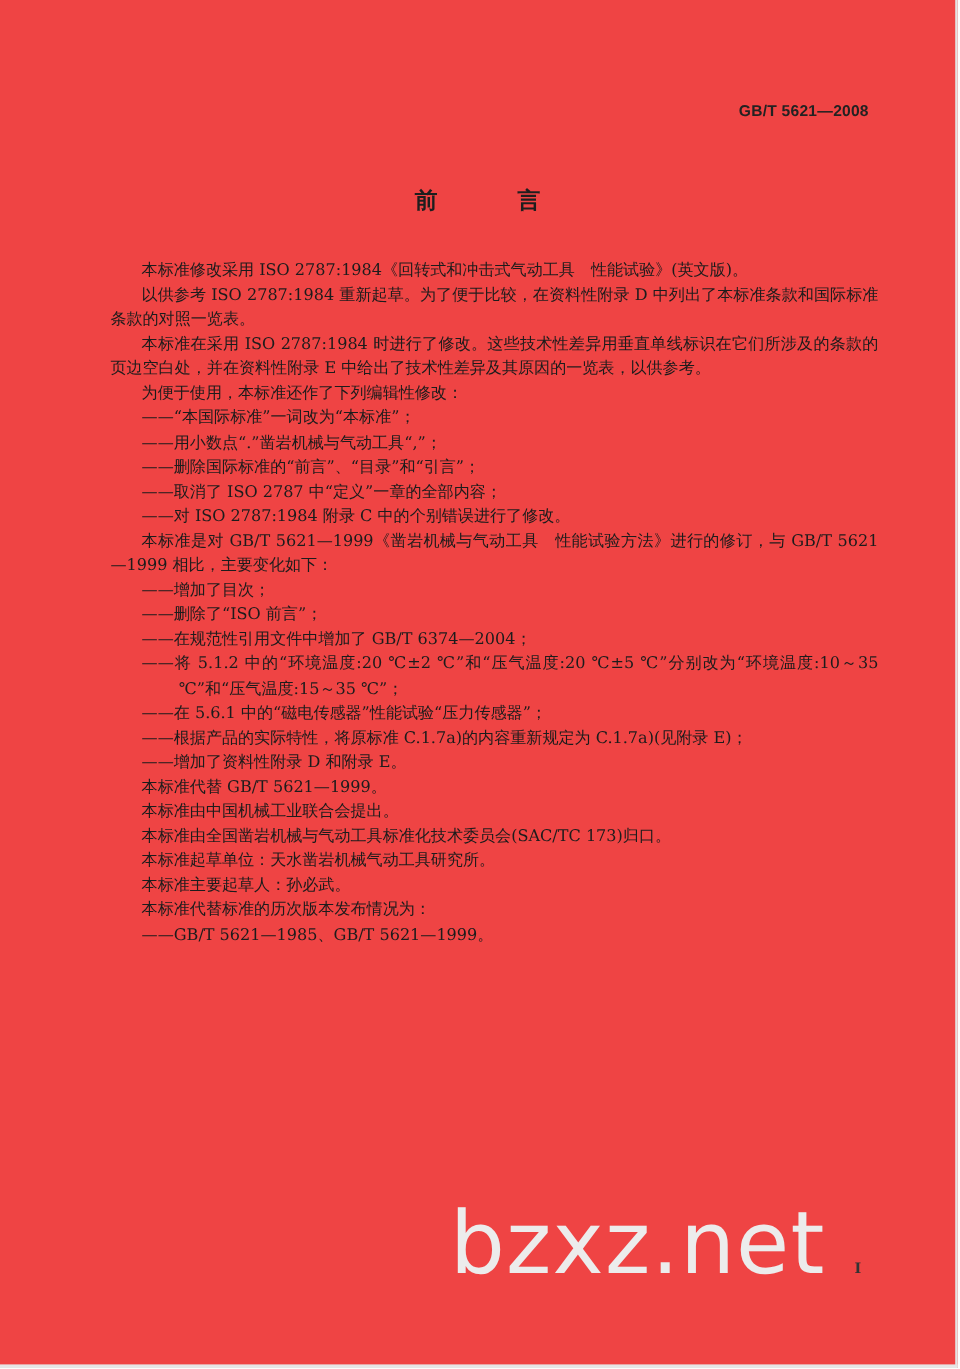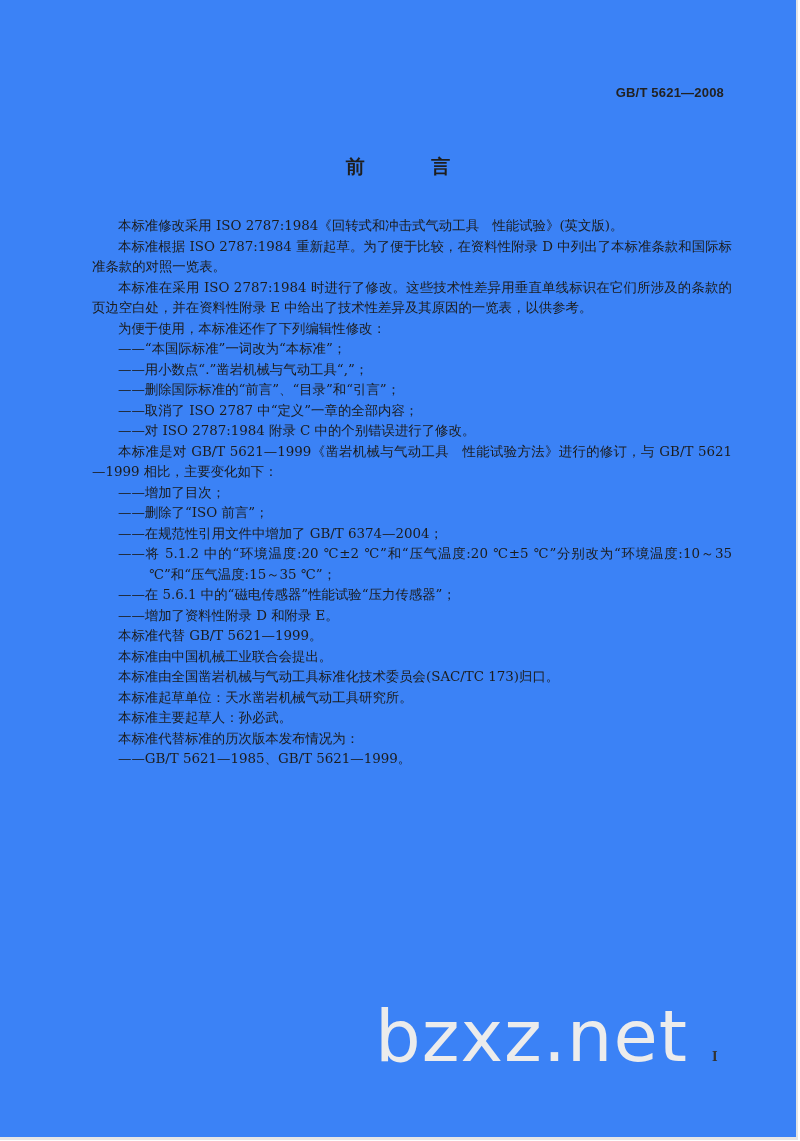--- a/index.html
+++ b/index.html
@@ -14,21 +14,21 @@
       overflow: hidden;
       font-family: "DejaVu Serif", "Liberation Serif", serif;
       color: #1a1a1a;
     }
     .page {
       position: absolute;
       left: 0;
       top: 0;
       width: 796px;
       height: 1137px;
-      background: #3b82f6;
+      background: #ef4444;
       border-right: 2px solid #e4e4e4;
       border-bottom: 3px solid #e6e6e6;
     }
     .doc-code {
       position: absolute;
       right: 72px;
       top: 85px;
       font-family: "Liberation Sans", "DejaVu Sans", sans-serif;
       font-weight: bold;
       font-size: 13px;
@@ -92,34 +92,35 @@
   </style>
 </head>
 <body>
 
 <div class="page">
   <div class="doc-code">GB/T 5621—2008</div>
   <div class="title">前 言</div>
 
   <div class="body-text">
     <p class="p">本标准修改采用 ISO 2787:1984《回转式和冲击式气动工具　性能试验》(英文版)。</p>
-    <p class="p">本标准根据 ISO 2787:1984 重新起草。为了便于比较，在资料性附录 D 中列出了本标准条款和国际标准条款的对照一览表。</p>
+    <p class="p">以供参考 ISO 2787:1984 重新起草。为了便于比较，在资料性附录 D 中列出了本标准条款和国际标准条款的对照一览表。</p>
     <p class="p">本标准在采用 ISO 2787:1984 时进行了修改。这些技术性差异用垂直单线标识在它们所涉及的条款的页边空白处，并在资料性附录 E 中给出了技术性差异及其原因的一览表，以供参考。</p>
     <p class="p">为便于使用，本标准还作了下列编辑性修改：</p>
     <p class="item">——“本国际标准”一词改为“本标准”；</p>
     <p class="item">——用小数点“.”凿岩机械与气动工具“,”；</p>
     <p class="item">——删除国际标准的“前言”、“目录”和“引言”；</p>
     <p class="item">——取消了 ISO 2787 中“定义”一章的全部内容；</p>
     <p class="item">——对 ISO 2787:1984 附录 C 中的个别错误进行了修改。</p>
     <p class="p">本标准是对 GB/T 5621—1999《凿岩机械与气动工具　性能试验方法》进行的修订，与 GB/T 5621—1999 相比，主要变化如下：</p>
     <p class="item">——增加了目次；</p>
     <p class="item">——删除了“ISO 前言”；</p>
     <p class="item">——在规范性引用文件中增加了 GB/T 6374—2004；</p>
     <p class="item">——将 5.1.2 中的“环境温度:20 ℃±2 ℃”和“压气温度:20 ℃±5 ℃”分别改为“环境温度:10～35 ℃”和“压气温度:15～35 ℃”；</p>
     <p class="item">——在 5.6.1 中的“磁电传感器”性能试验“压力传感器”；</p>
+    <p class="item">——根据产品的实际特性，将原标准 C.1.7a)的内容重新规定为 C.1.7a)(见附录 E)；</p>
     <p class="item">——增加了资料性附录 D 和附录 E。</p>
     <p class="p">本标准代替 GB/T 5621—1999。</p>
     <p class="p">本标准由中国机械工业联合会提出。</p>
     <p class="p">本标准由全国凿岩机械与气动工具标准化技术委员会(SAC/TC 173)归口。</p>
     <p class="p">本标准起草单位：天水凿岩机械气动工具研究所。</p>
     <p class="p">本标准主要起草人：孙必武。</p>
     <p class="p">本标准代替标准的历次版本发布情况为：</p>
     <p class="item">——GB/T 5621—1985、GB/T 5621—1999。</p>
   </div>
 

